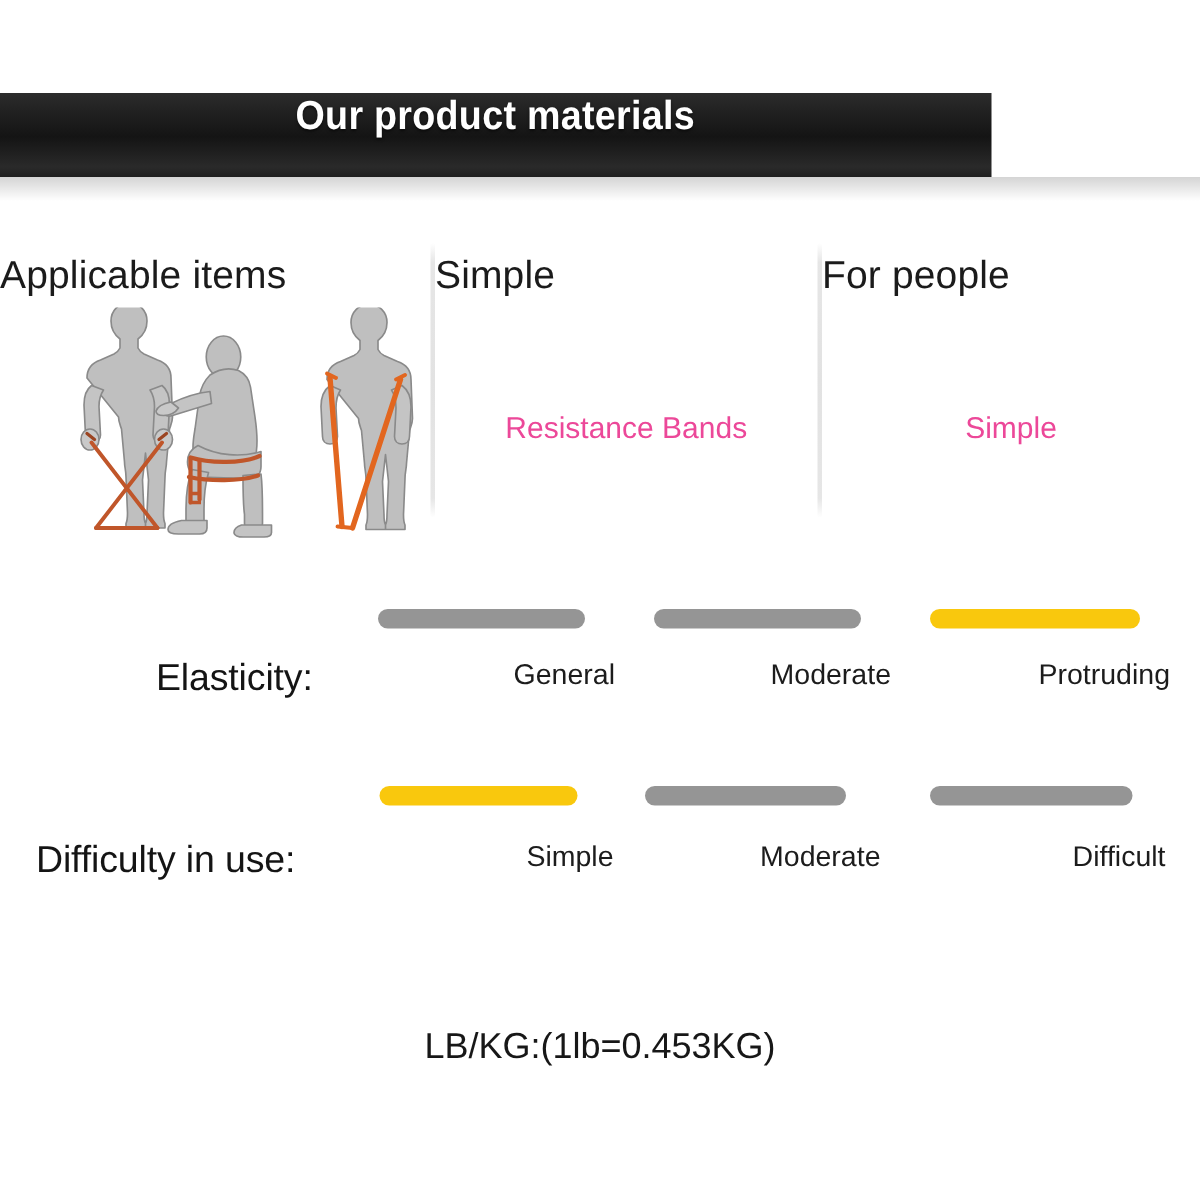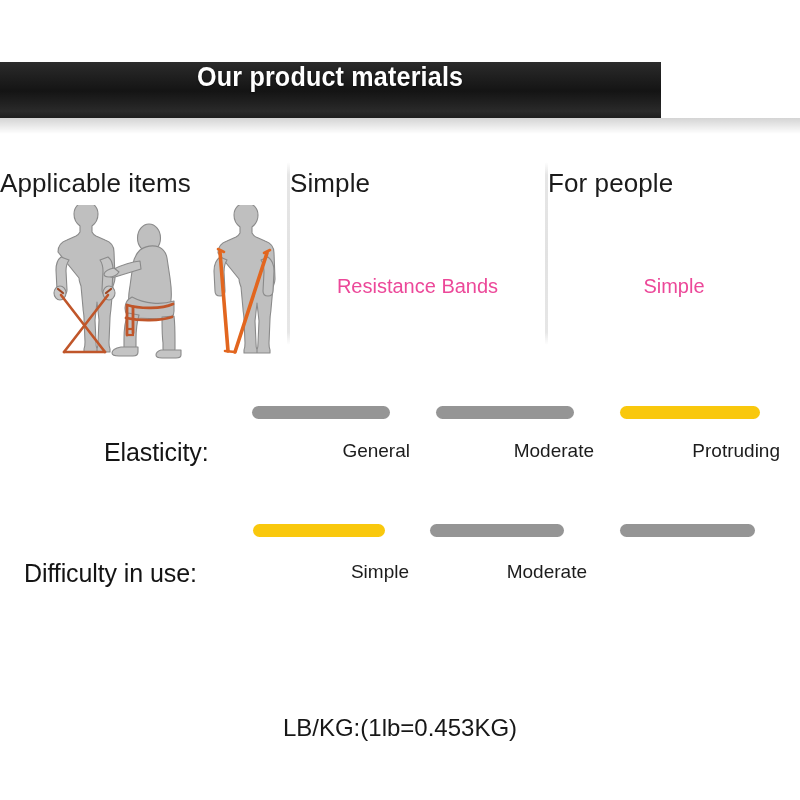--- a/index.html
+++ b/index.html
@@ -115,21 +115,20 @@
   .dc2{left:407px;top:561px;width:180px;}
   .dc3{left:597px;top:561px;width:180px;}
 
   
   .footer{
     position:absolute;left:0;top:684px;width:800px;
     text-align:center;
     font-size:24px;
     color:#171717;
     white-space:nowrap;
-    margin-top:30px;
   }
 </style>
 </head>
 <body>
 
 <div class="stage">
 
   <div class="banner">
     <div class="banner-title">Our product materials</div>
   </div>
@@ -288,16 +287,17 @@
   <div class="bar-cap ec3">Protruding</div>
 
   <div class="row-label difficulty">Difficulty in use:</div>
 
   <div class="bar yellow d1b"></div>
   <div class="bar gray d2b"></div>
   <div class="bar gray d3b"></div>
 
   <div class="bar-cap dc1">Simple</div>
   <div class="bar-cap dc2">Moderate</div>
+  <div class="bar-cap dc3">Difficult</div>
 
   <div class="footer">LB/KG:(1lb=0.453KG)</div>
 
 </div>
 
 </body></html>

